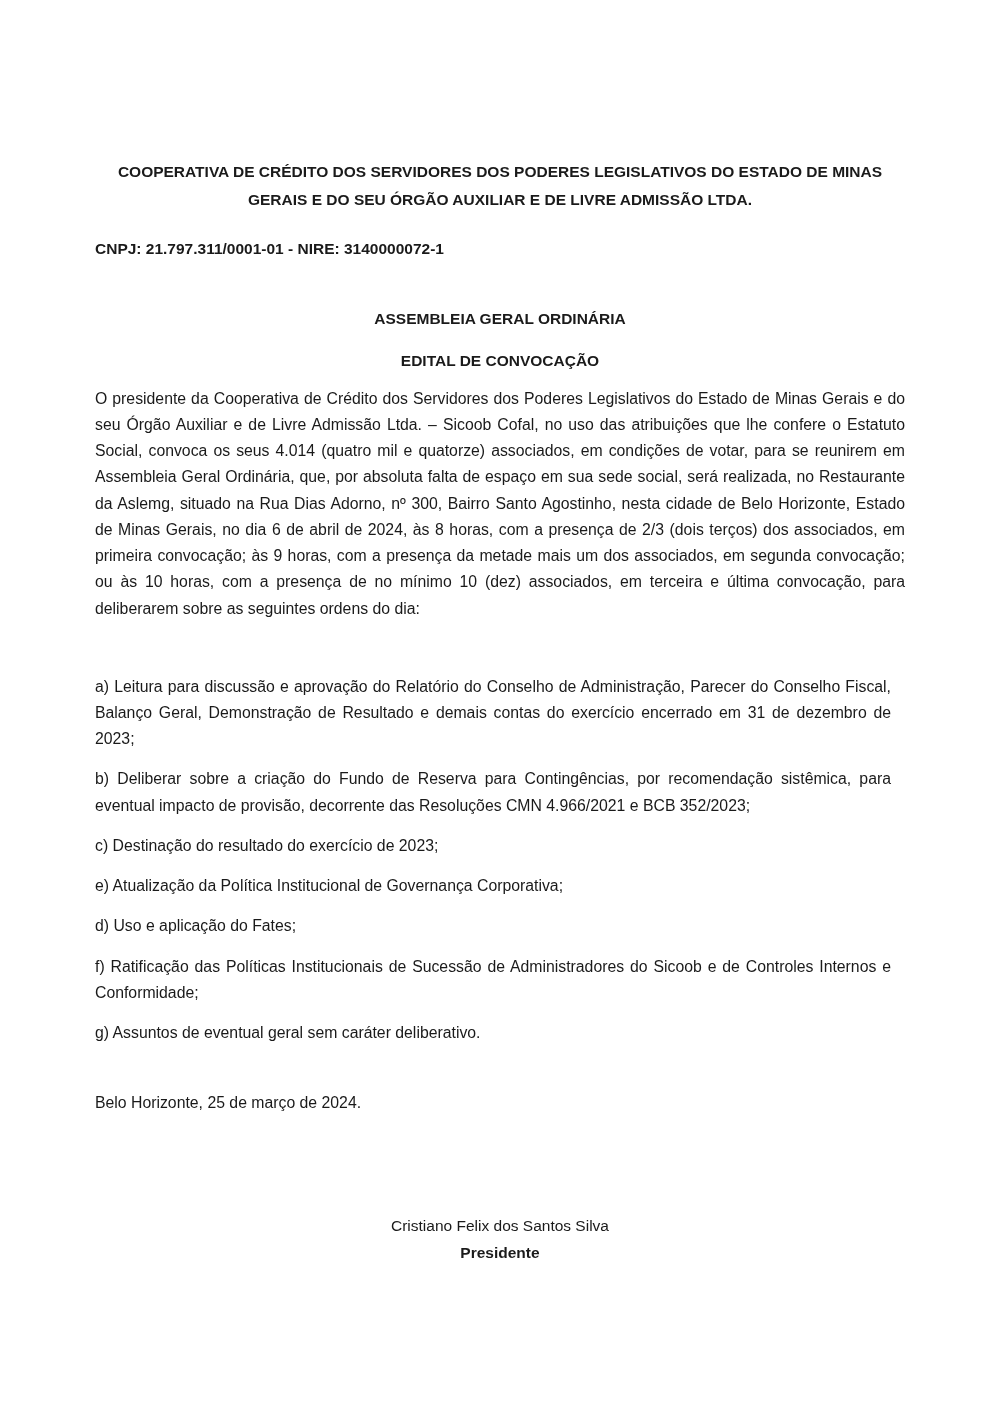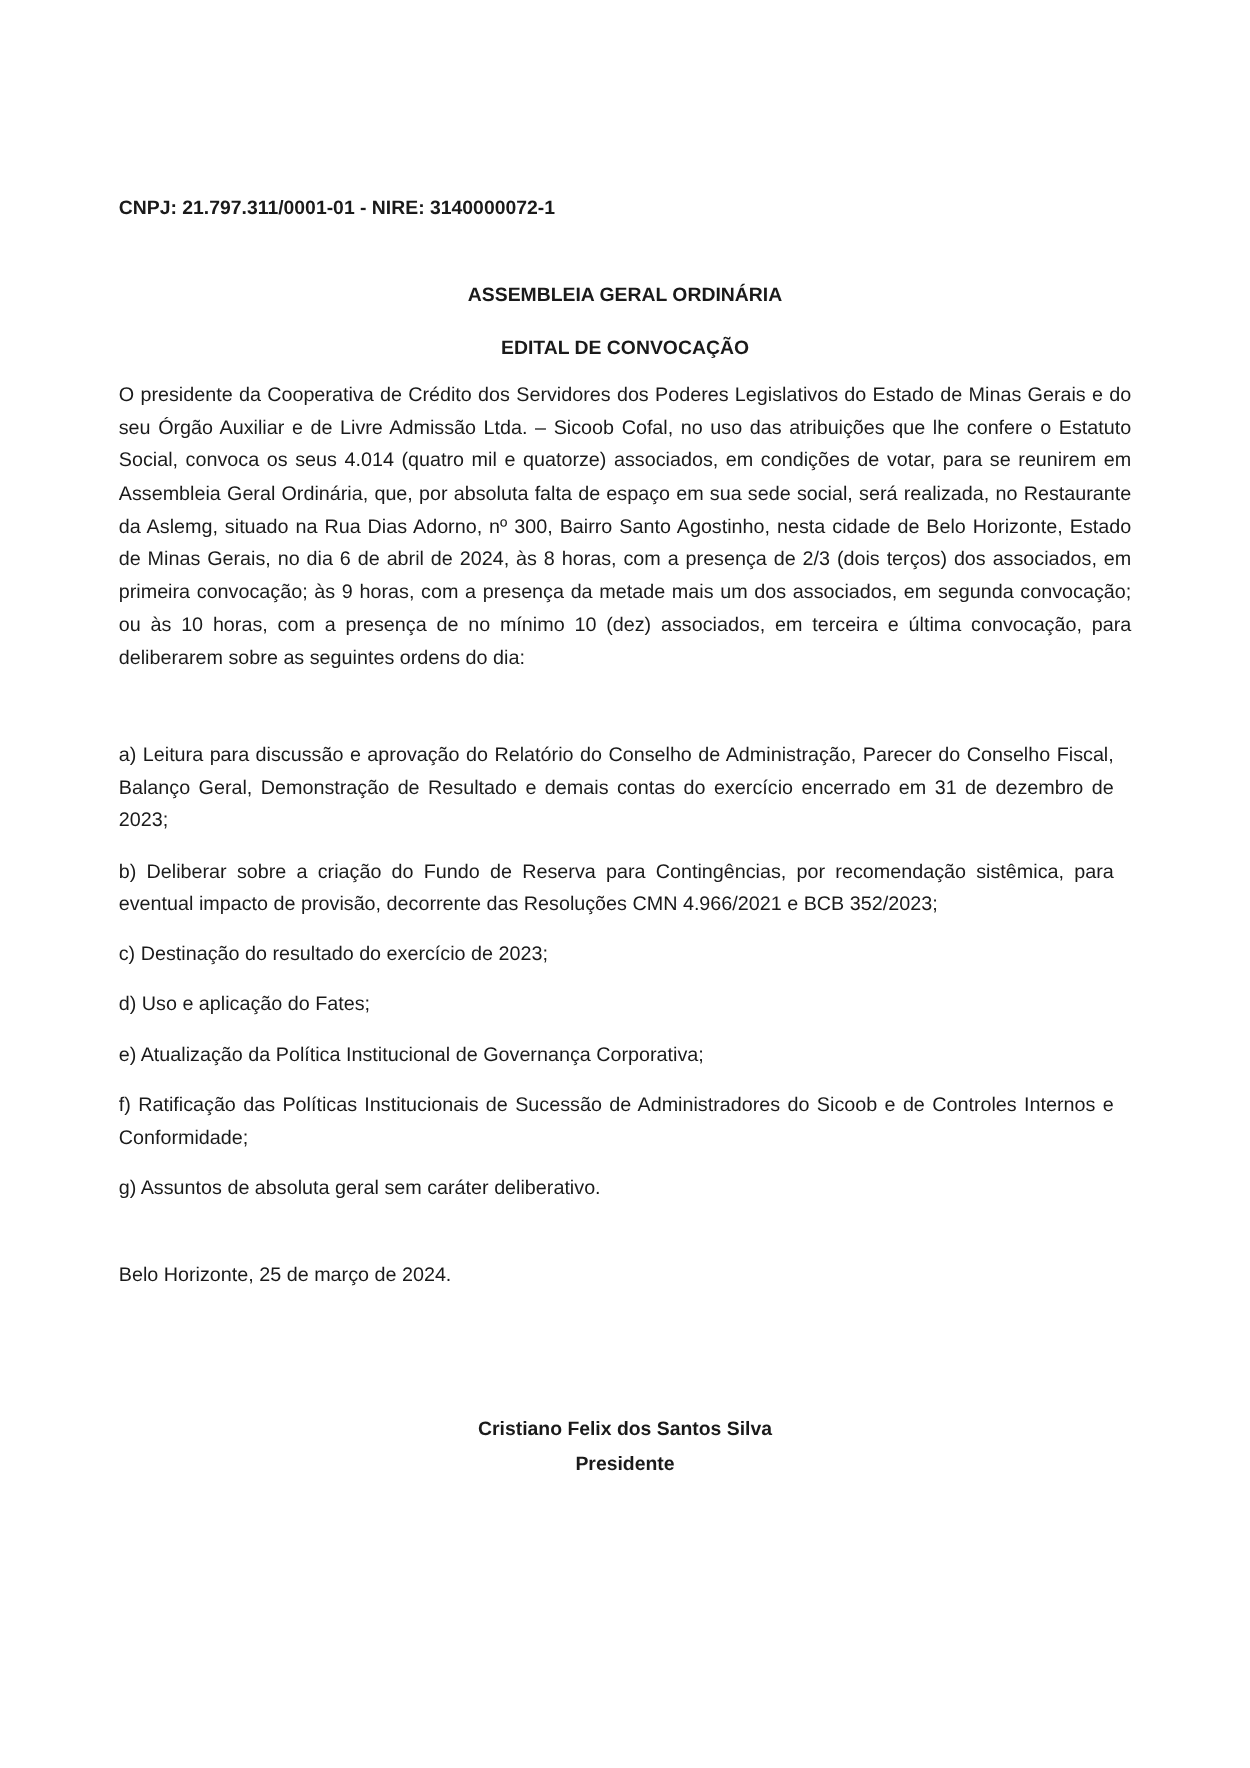--- a/index.html
+++ b/index.html
@@ -56,53 +56,54 @@
   }
   .date-line {
     font-size: 15.8px;
     margin-top: 48px;
   }
   .signature-block {
     margin-top: 100px;
     text-align: center;
   }
   .signature-name {
-    font-weight: bold;
+    font-weight: normal;
     font-size: 15.5px;
     line-height: 1.75;
     margin-top: 39px;
   }
   .signature-role {
     font-weight: bold;
     font-size: 15.5px;
     line-height: 1.75;
   }
 </style>
 </head>
 <body>
 
 <div class="page">
 
+  <div class="doc-header-title">COOPERATIVA DE CRÉDITO DOS SERVIDORES DOS PODERES LEGISLATIVOS DO ESTADO DE MINAS GERAIS E DO SEU ÓRGÃO AUXILIAR E DE LIVRE ADMISSÃO LTDA.</div>
 
   <div class="doc-header-cnpj">CNPJ: 21.797.311/0001-01 - NIRE: 3140000072-1</div>
 
   <div class="doc-title">ASSEMBLEIA GERAL ORDINÁRIA</div>
 
   <div class="doc-subtitle">EDITAL DE CONVOCAÇÃO</div>
 
   <p class="body-paragraph">O presidente da Cooperativa de Crédito dos Servidores dos Poderes Legislativos do Estado de Minas Gerais e do seu Órgão Auxiliar e de Livre Admissão Ltda. – Sicoob Cofal, no uso das atribuições que lhe confere o Estatuto Social, convoca os seus 4.014 (quatro mil e quatorze) associados, em condições de votar, para se reunirem em Assembleia Geral Ordinária, que, por absoluta falta de espaço em sua sede social, será realizada, no Restaurante da Aslemg, situado na Rua Dias Adorno, nº 300, Bairro Santo Agostinho, nesta cidade de Belo Horizonte, Estado de Minas Gerais, no dia 6 de abril de 2024, às 8 horas, com a presença de 2/3 (dois terços) dos associados, em primeira convocação; às 9 horas, com a presença da metade mais um dos associados, em segunda convocação; ou às 10 horas, com a presença de no mínimo 10 (dez) associados, em terceira e última convocação, para deliberarem sobre as seguintes ordens do dia:</p>
 
   <div class="agenda">
     <p class="agenda-item">a) Leitura para discussão e aprovação do Relatório do Conselho de Administração, Parecer do Conselho Fiscal, Balanço Geral, Demonstração de Resultado e demais contas do exercício encerrado em 31 de dezembro de 2023;</p>
     <p class="agenda-item">b) Deliberar sobre a criação do Fundo de Reserva para Contingências, por recomendação sistêmica, para eventual impacto de provisão, decorrente das Resoluções CMN 4.966/2021 e BCB 352/2023;</p>
     <p class="agenda-item">c) Destinação do resultado do exercício de 2023;</p>
+    <p class="agenda-item">e) Atualização da Política Institucional de Governança Corporativa;</p>
     <p class="agenda-item">d) Uso e aplicação do Fates;</p>
-    <p class="agenda-item">e) Atualização da Política Institucional de Governança Corporativa;</p>
     <p class="agenda-item">f) Ratificação das Políticas Institucionais de Sucessão de Administradores do Sicoob e de Controles Internos e Conformidade;</p>
-    <p class="agenda-item">g) Assuntos de absoluta geral sem caráter deliberativo.</p>
+    <p class="agenda-item">g) Assuntos de eventual geral sem caráter deliberativo.</p>
   </div>
 
   <div class="date-line">Belo Horizonte, 25 de março de 2024.</div>
 
   <div class="signature-block">
     <div class="signature-name">Cristiano Felix dos Santos Silva</div>
     <div class="signature-role">Presidente</div>
   </div>
 
 </div>

